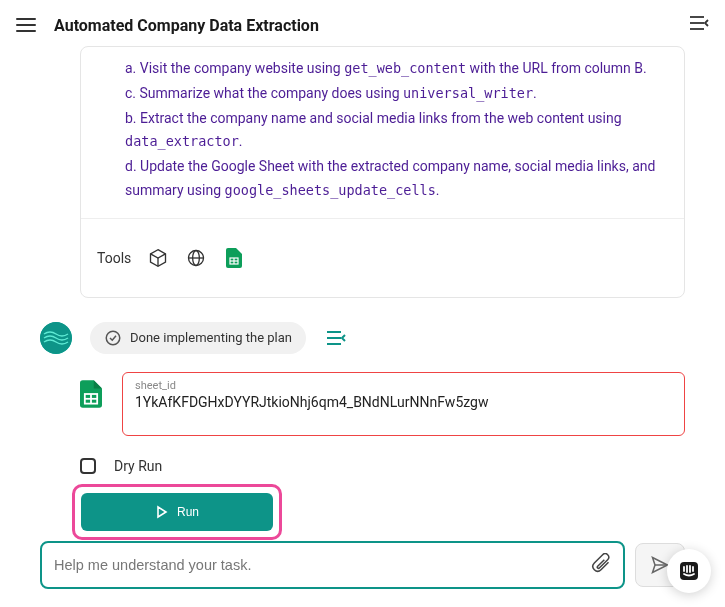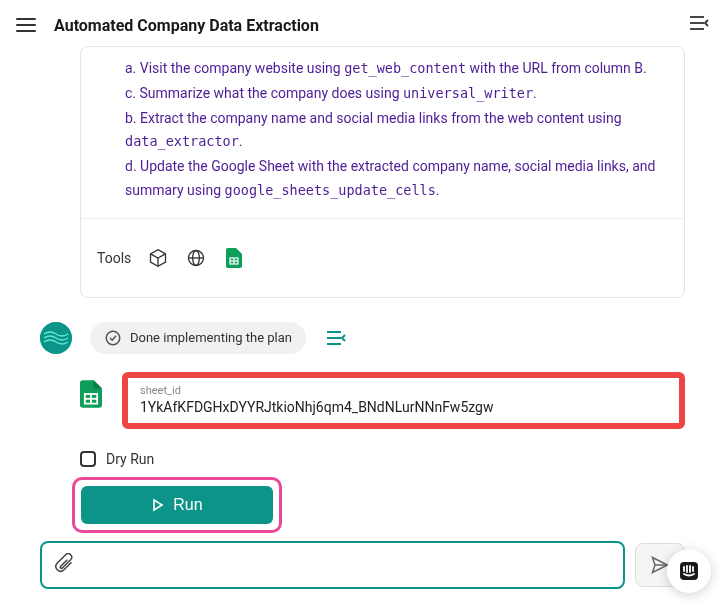--- a/index.html
+++ b/index.html
@@ -125,37 +125,37 @@
       display: flex;
       gap: 12px;
       align-items: stretch;
     }
     .sheet-icon-box {
       width: 30px;
       padding-top: 8px;
     }
     .sheet-input-container {
       flex: 1;
-      border: 6px solid #ef4444;
+      border: 1px solid #ef4444;
       border-radius: 6px;
-      padding: 6px 12px 8px;
+      padding: 6px 12px 25px;
     }
     .sheet-label {
       font-size: 11px;
       color: #888;
     }
     .sheet-value {
       font-size: 14px;
       color: #222;
       margin-top: 2px;
     }
     .dry-run-row {
       display: flex;
       align-items: center;
-      gap: 10px;
+      gap: 18px;
       margin: 22px 0 10px 40px;
     }
     .checkbox {
       width: 16px;
       height: 16px;
       border: 2px solid #333;
       border-radius: 4px;
       cursor: pointer;
     }
     .dry-run-label {
@@ -169,21 +169,21 @@
       border-radius: 10px;
       display: inline-block;
     }
     .run-button {
       background: #0d9488;
       color: #fff;
       border: none;
       border-radius: 6px;
       width: 192px;
       height: 38px;
-      font-size: 16px;
+      font-size: 12px;
       font-weight: 500;
       cursor: pointer;
       display: flex;
       align-items: center;
       justify-content: center;
       gap: 8px;
     }
     .chat-footer {
       position: absolute;
       bottom: 18px;
@@ -365,20 +365,21 @@
         <path d="M3 2 L11 7 L3 12 Z"></path>
       </svg>
       <span>Run</span>
     </button>
   </div>
 
 </div>
 
 <div class="chat-footer">
   <div class="chat-input-wrap">
+    <input class="chat-input" type="text" placeholder="Help me understand your task." style="">
     <span class="attach-icon">
       <svg width="20" height="20" viewBox="0 0 24 24" fill="none" stroke="#444" stroke-width="1.8">
         <path d="M21 11 L12 20 Q8 24 4 20 Q0 16 4 12 L14 2 Q17 -1 20 2 Q23 5 20 8 L10 18 Q9 19 8 18 Q7 17 8 16 L16 8"></path>
       </svg>
     </span>
   </div>
   <button class="send-button">
     <svg width="20" height="20" viewBox="0 0 24 24" fill="none" stroke="#666" stroke-width="1.8">
       <path d="M3 3 L21 12 L3 21 L6 12 Z"></path>
       <line x1="6" y1="12" x2="21" y2="12"></line>

